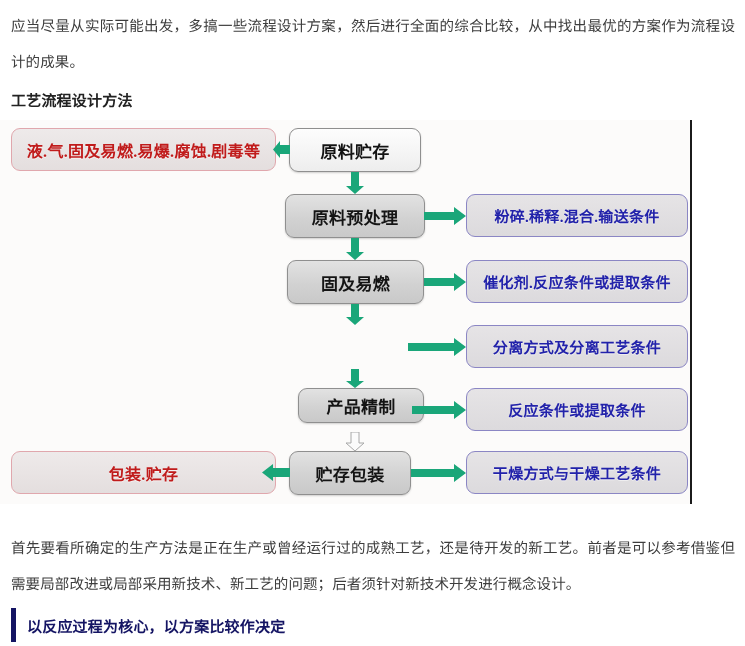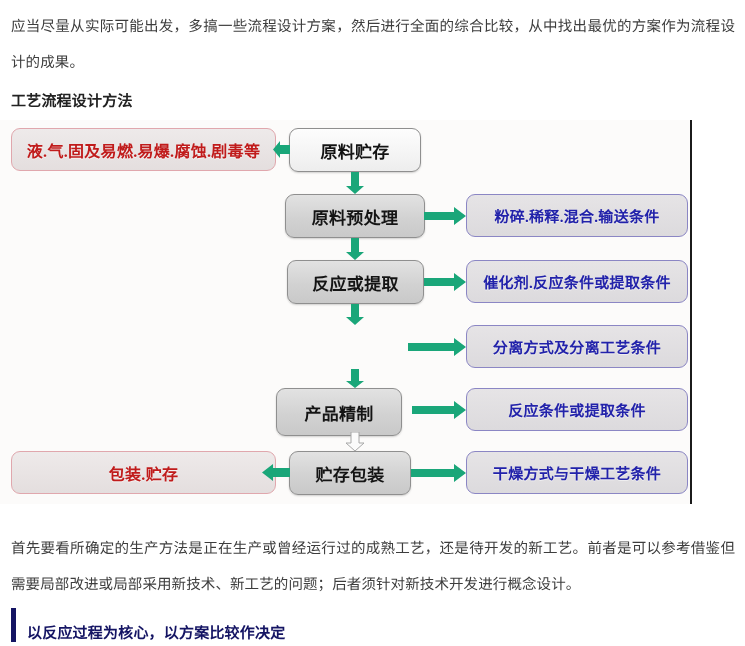--- a/index.html
+++ b/index.html
@@ -34,21 +34,21 @@
     font-weight:bold;
     color:#222222;
     letter-spacing:.2px;
   }
   #heading-method{top:89px;}
 
   
   .callout{
     position:absolute;
     left:11px; top:608px;
-    display:flex;align-items:flex-end;
+    display:flex;align-items:center;
     height:34px;
   }
   .callout-bar{
     width:5px;height:34px;
     background:#141463;
     margin-right:11px;
     flex:0 0 auto;
   }
   .callout-text{
     font-size:15px;font-weight:bold;
@@ -124,24 +124,24 @@
 <div id="flowchart">
 
   <div class="node node-left" style="left:11px; top:8px; width:265px; height:43px;">液.气.固及易燃.易爆.腐蚀.剧毒等</div>
 
   <div class="node node-left" style="left:11px; top:331px; width:265px; height:43px;">包装.贮存</div>
 
   <div class="node node-center first" style="left:289px; top:8px; width:132px; height:44px;">原料贮存</div>
 
   <div class="node node-center" style="left:285px; top:74px; width:140px; height:44px;">原料预处理</div>
 
-  <div class="node node-center" style="left:287px; top:140px; width:137px; height:44px;">反应或提取</div>
-
-
-  <div class="node node-center" style="left:276px; top:268px; width:126px; height:48px;">产品精制</div>
+  <div class="node node-center" style="left:287px; top:140px; width:137px; height:44px;">固及易燃</div>
+
+
+  <div class="node node-center" style="left:298px; top:268px; width:126px; height:35px;">产品精制</div>
 
   <div class="node node-center" style="left:289px; top:331px; width:122px; height:44px;">贮存包装</div>
 
   <div class="node node-right" style="left:466px; top:74px; width:222px; height:43px;">粉碎.稀释.混合.输送条件</div>
 
   <div class="node node-right" style="left:466px; top:140px; width:222px; height:43px;">催化剂.反应条件或提取条件</div>
 
   <div class="node node-right" style="left:466px; top:205px; width:222px; height:43px;">分离方式及分离工艺条件</div>
 
   <div class="node node-right" style="left:466px; top:268px; width:222px; height:43px;">反应条件或提取条件</div>

